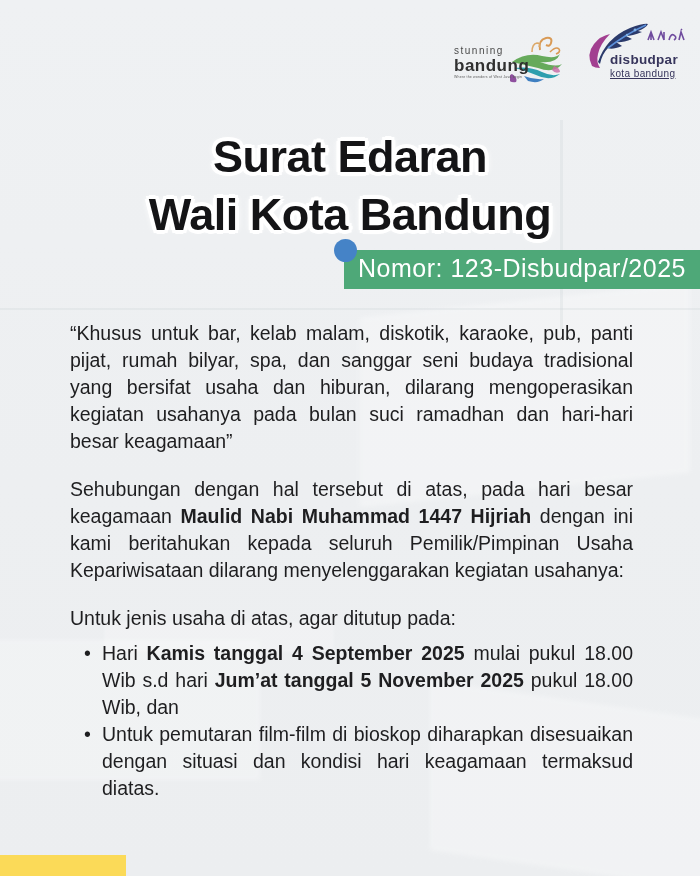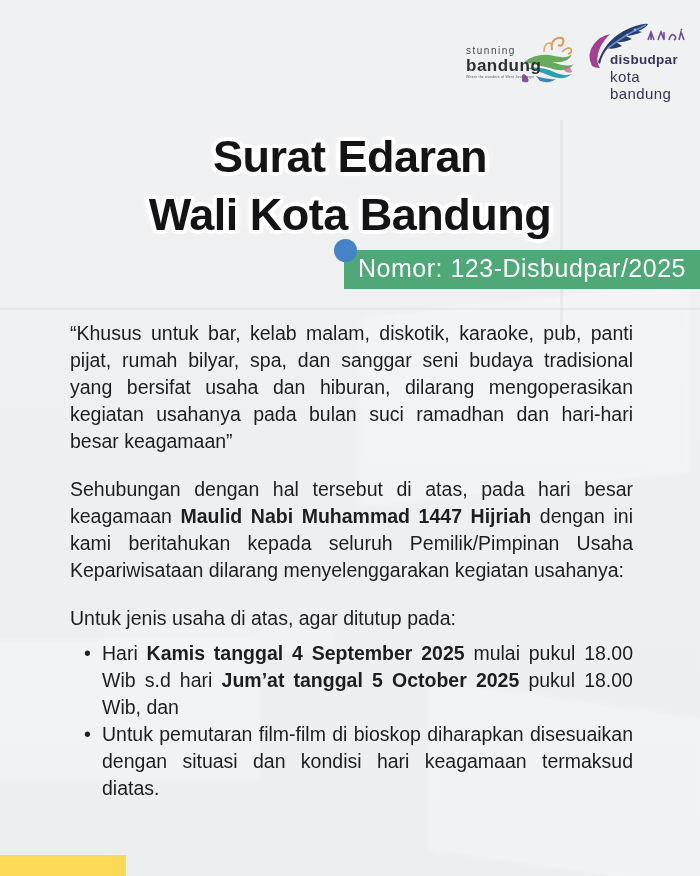--- a/index.html
+++ b/index.html
@@ -24,31 +24,31 @@
   .watermark {
     position:absolute; left:104px; top:562px; font-size:46px; font-weight:bold;
     letter-spacing:6px; color:#ffffff; opacity:.5;
   }
   .watermark2 {
     position:absolute; left:104px; top:622px; width:230px; height:30px;
     background:#ffffff; opacity:.22; filter:blur(1px);
   }
 
   
-  .logos { position:absolute; top:24px; right:12px; display:flex; align-items:flex-start; gap:14px; }
+  .logos { position:absolute; top:24px; right:12px; display:flex; align-items:flex-start; gap:26px; }
   .logo-stunning { position:relative; width:108px; height:58px; margin-top:8px; }
   .logo-stunning .txt { position:absolute; left:0; top:14px; line-height:1; color:#3b3b3b; }
   .logo-stunning .l1 { font-size:10px; letter-spacing:1.5px; color:#4a4a4a; }
   .logo-stunning .l2 { font-size:17px; font-weight:bold; letter-spacing:.5px; color:#303030; margin-top:1px; }
   .logo-stunning .l3 { font-size:3.5px; color:#5a5a5a; margin-top:2px; letter-spacing:.2px; white-space:nowrap; }
   .logo-stunning svg { position:absolute; right:0; top:0; }
   .logo-disbudpar { position:relative; width:100px; height:62px; }
   .logo-disbudpar .txt { position:absolute; left:22px; top:28px; line-height:1.15; color:#37355c; }
   .logo-disbudpar .d1 { font-size:13.5px; font-weight:bold; letter-spacing:.3px; }
-  .logo-disbudpar .d2 { font-size:15px; letter-spacing:.4px; }
+  .logo-disbudpar .d2 { font-size:10px; letter-spacing:.4px;text-decoration:underline; }
   .logo-disbudpar svg.feather { position:absolute; left:-2px; top:-2px; }
   .logo-disbudpar svg.script { position:absolute; right:2px; top:4px; }
 
   
   .title {
     position:absolute; top:128px; left:0; width:700px; text-align:center;
     font-size:45px; line-height:58px; font-weight:800; letter-spacing:-.5px; color:#141416;
     text-shadow:
       -3px -3px 0 #fff, 3px -3px 0 #fff, -3px 3px 0 #fff, 3px 3px 0 #fff,
       0 -4px 0 #fff, 0 4px 0 #fff, -4px 0 0 #fff, 4px 0 0 #fff,
@@ -150,21 +150,21 @@
     </div>
   </div>
 
   <main class="body-copy">
     <p><span>“Khusus untuk bar, kelab malam, diskotik, karaoke, pub, panti pijat, rumah bilyar, spa, dan sanggar seni budaya tradisional yang bersifat usaha dan hiburan, dilarang mengoperasikan kegiatan usahanya pada bulan suci ramadhan dan hari-hari besar keagamaan”</span></p>
     <p><span>Sehubungan dengan hal tersebut di atas, pada hari besar keagamaan </span><b>Maulid Nabi Muhammad 1447 Hijriah</b><span> dengan ini kami beritahukan kepada seluruh Pemilik/Pimpinan Usaha Kepariwisataan dilarang menyelenggarakan kegiatan usahanya:</span></p>
     <p class="tight"><span>Untuk jenis usaha di atas, agar ditutup pada:</span></p>
     <ul class="notice">
       <li>
         <span class="bullet">•</span>
-        <span><span>Hari </span><b>Kamis tanggal 4 September 2025</b><span> mulai pukul 18.00 Wib s.d hari </span><b>Jum’at tanggal 5 October 2025</b><span> pukul 18.00 Wib, dan</span></span>
+        <span><span>Hari </span><b>Kamis tanggal 4 September 2025</b><span> mulai pukul 18.00 Wib s.d hari </span><b>Jum’at tanggal 5 November 2025</b><span> pukul 18.00 Wib, dan</span></span>
       </li>
       <li>
         <span class="bullet">•</span>
         <span><span>Untuk pemutaran film-film di bioskop diharapkan disesuaikan dengan situasi dan kondisi hari keagamaan termaksud diatas.</span></span>
       </li>
     </ul>
   </main>
 
   <div class="yellow-corner"></div>
 </div>

